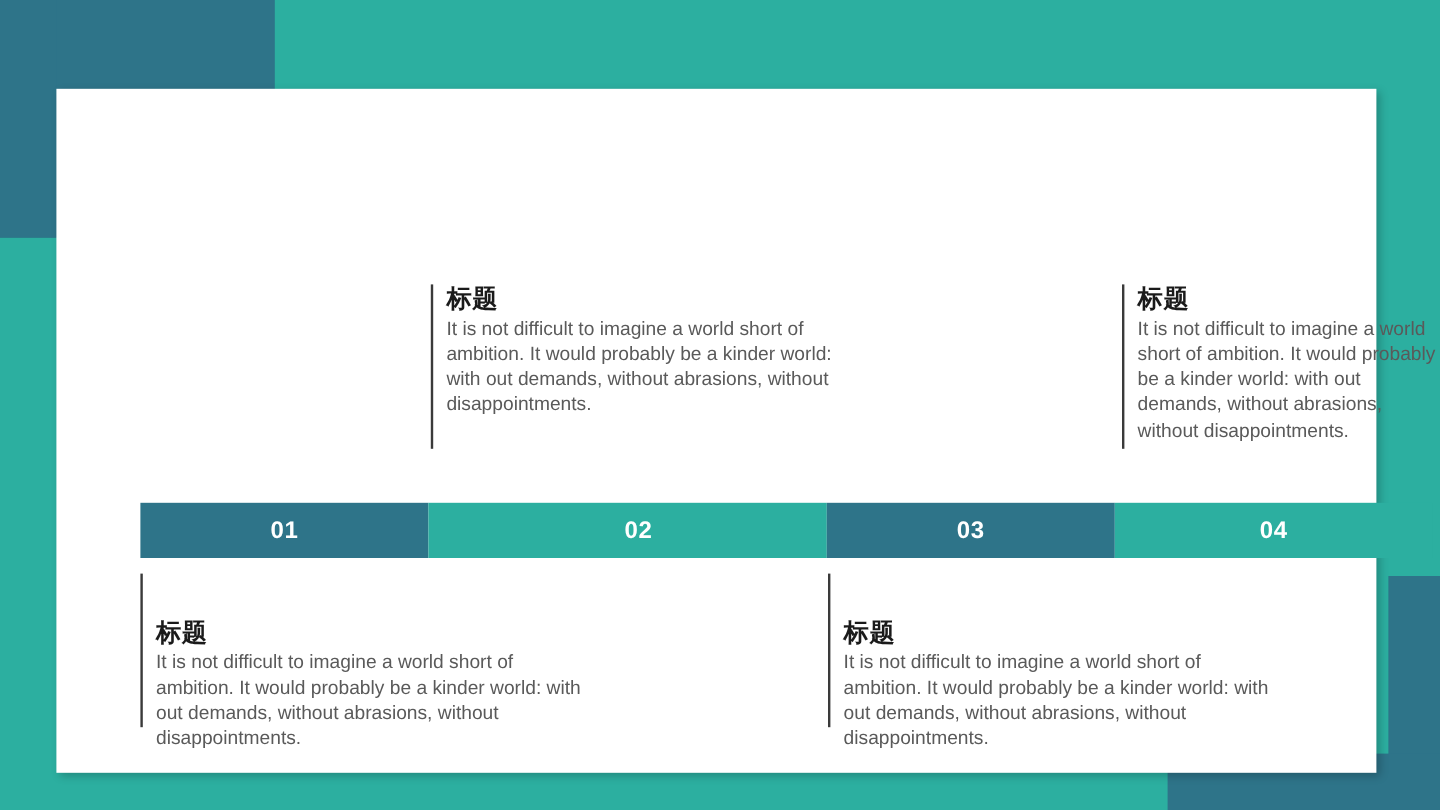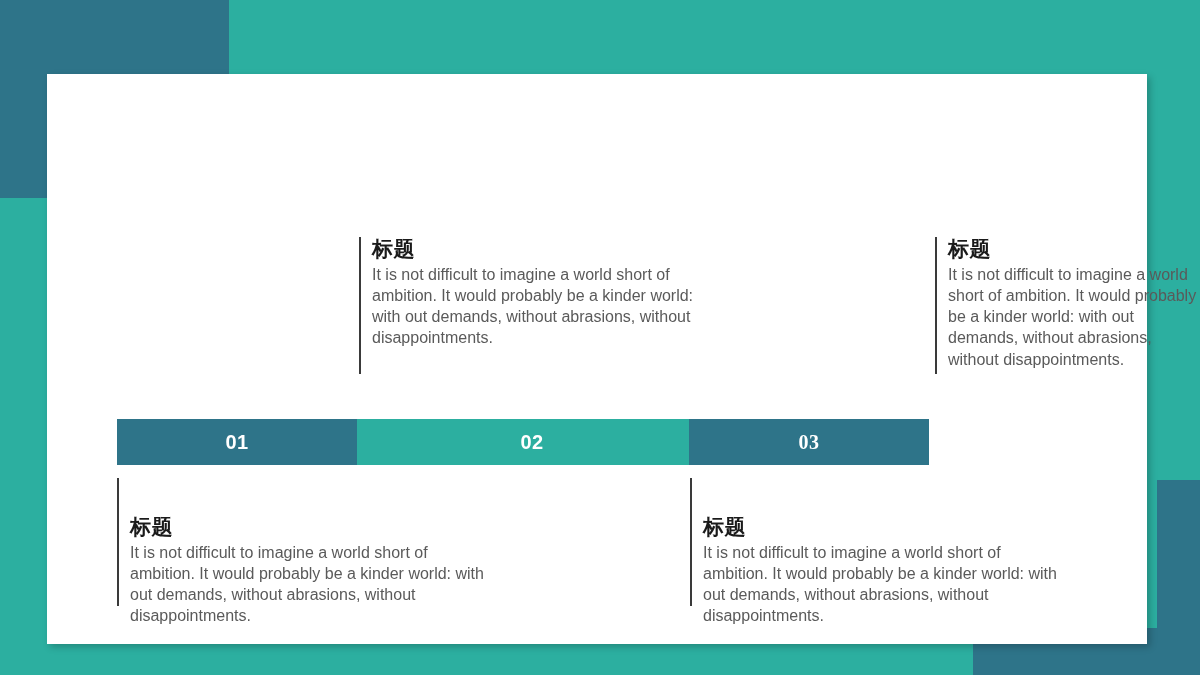--- a/index.html
+++ b/index.html
@@ -112,21 +112,21 @@
     font-size: 20px;
     font-weight: bold;
     letter-spacing: 0.5px;
   }
 
   .bar-seg.dark  { background: #2E7489; }
   .bar-seg.light { background: #2CAFA0; }
 
   #seg-01 { width: 240px; }
   #seg-02 { width: 332px; padding-left: 18px; }
-  #seg-03 { width: 240px; font-family: Liberation Serif, serif; }
+  #seg-03 { width: 240px; }
   #seg-04 { width: 265px; }
 </style>
 </head>
 <body>
 
 <div id="slide">
 
   <div id="bg-dark-topleft" class="bg-block"></div>
   <div id="bg-dark-left-col" class="bg-block"></div>
   <div id="bg-dark-right" class="bg-block"></div>
@@ -153,20 +153,23 @@
     <div id="number-bar">
       <div id="seg-01" class="bar-seg dark">
         <span>01</span>
       </div>
       <div id="seg-02" class="bar-seg light">
         <span>02</span>
       </div>
       <div id="seg-03" class="bar-seg dark">
         <span>03</span>
       </div>
+      <div id="seg-04" class="bar-seg light">
+        <span>04</span>
+      </div>
     </div>
 
     <div id="block-01" class="text-block">
       <div class="accent-rule"></div>
       <div class="tb-body">
         <div class="tb-title">标题</div>
         <div class="tb-text">It is not difficult to imagine a world short of ambition. It would probably be a kinder world: with out demands, without abrasions, without disappointments.</div>
       </div>
     </div>
 

